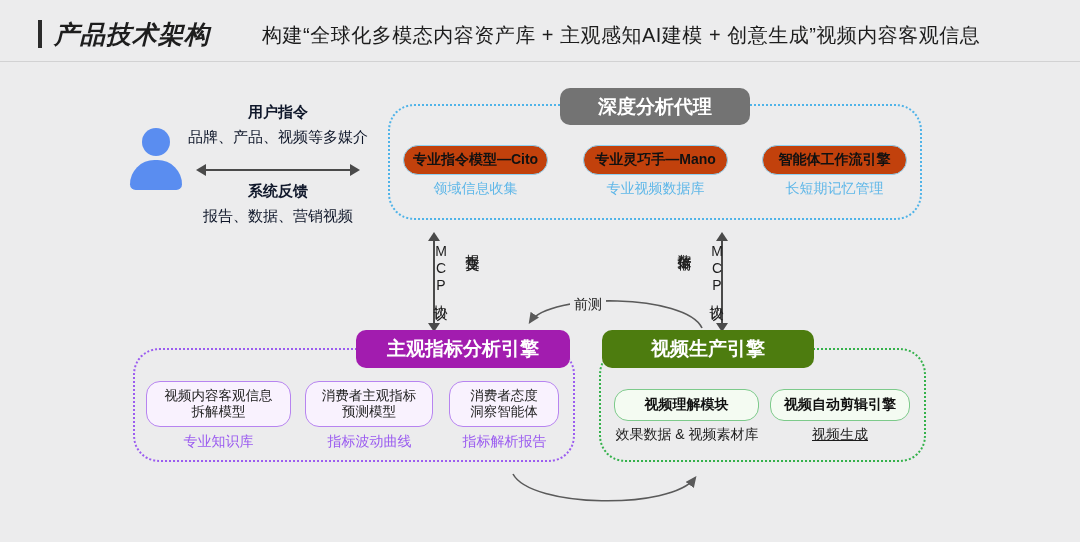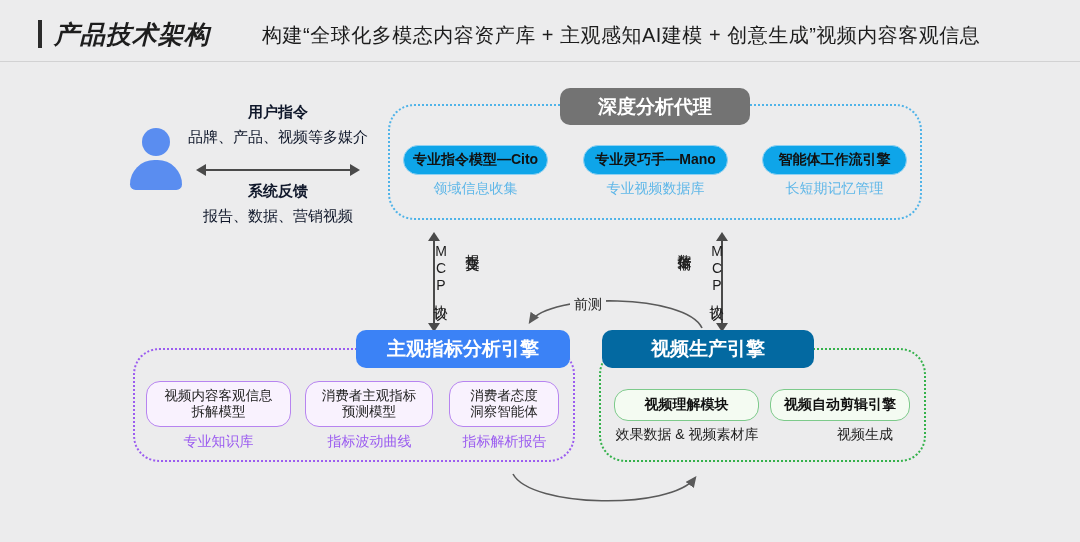--- a/index.html
+++ b/index.html
@@ -64,30 +64,30 @@
   .panel-blue   { left: 388px; top: 104px;  width: 534px; height: 116px; border-color: #4fb3e8; }
   .panel-purple { left: 133px; top: 348px;  width: 442px; height: 114px; border-color: #9b5cf0; }
   .panel-green  { left: 599px; top: 348px;  width: 327px; height: 114px; border-color: #34b14b; }
 
   
   .chip {
     position: absolute; display: flex; align-items: center; justify-content: center;
     border-radius: 11px; color: #fff; font-weight: bold; white-space: nowrap;
   }
   .chip-blue   { left: 560px; top: 88px;  width: 190px; height: 37px; background: #737373; font-size: 19px; border-radius: 10px; }
-  .chip-purple { left: 356px; top: 330px; width: 214px; height: 38px; background: #3b82f6; font-size: 19px; border-radius: 10px; }
-  .chip-green  { left: 602px; top: 330px; width: 212px; height: 38px; background: #0369a1; font-size: 19px; border-radius: 10px; }
+  .chip-purple { left: 356px; top: 330px; width: 214px; height: 38px; background: #a21caf; font-size: 19px; border-radius: 10px; }
+  .chip-green  { left: 602px; top: 330px; width: 212px; height: 38px; background: #4d7c0f; font-size: 19px; border-radius: 10px; }
 
   
   .pill {
     position: absolute; display: flex; align-items: center; justify-content: center;
     text-align: center; border-radius: 16px; font-weight: bold; line-height: 1.22;
   }
   .pill-blue {
-    background: #0ea5e9; border: 1.6px solid #8fd1f2; color: #111;
+    background: #c2410c; border: 1.6px solid #8fd1f2; color: #111;
     font-size: 14px; height: 30px;
   }
   .pill-purple {
     background: #f9f2fe; border: 1.6px solid #b784f0; color: #222;
     font-size: 13.5px; font-weight: normal; height: 46px; border-radius: 14px;
   }
   .pill-green {
     background: #f4fbf2; border: 1.6px solid #7dca8b; color: #111;
     font-size: 14px; height: 32px; border-radius: 14px;
   }
@@ -221,15 +221,15 @@
   </div>
   <div class="cap cap-purple" style="left:432px; top:433px; width:145px;">指标解析报告</div>
 
   <div class="panel panel-green"></div>
   <div class="chip chip-green">视频生产引擎</div>
 
   <div class="pill pill-green" style="left:614px; top:389px; width:145px;">视频理解模块</div>
   <div class="cap cap-green" style="left:608px; top:426px; width:158px;">效果数据 &amp; 视频素材库</div>
 
   <div class="pill pill-green" style="left:770px; top:389px; width:140px;">视频自动剪辑引擎</div>
-  <div class="cap cap-green" style="left:795px; top:426px; width:140px;">视频生成</div>
+  <div class="cap cap-green" style="left:770px; top:426px; width:140px;text-decoration:underline;">视频生成</div>
 
 </div>
 
 </body></html>

